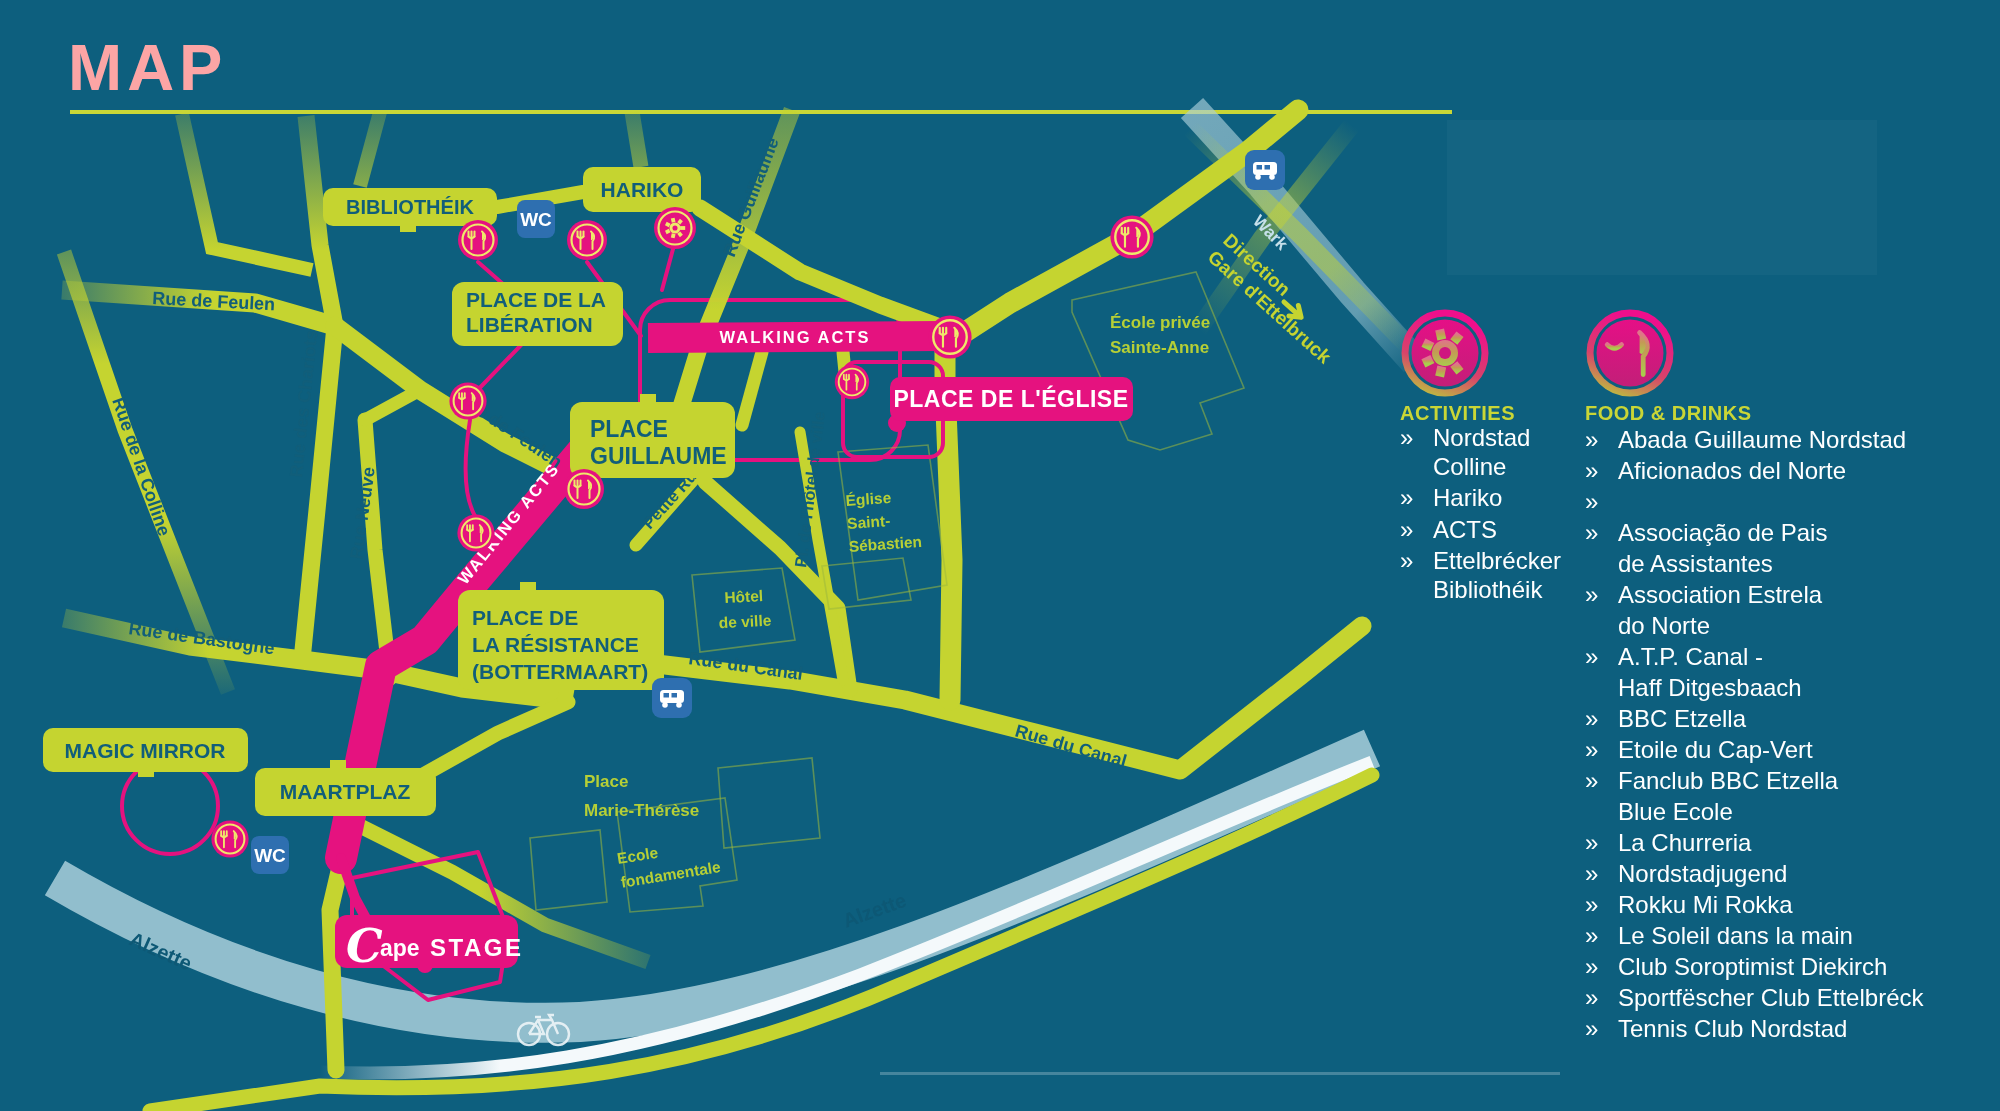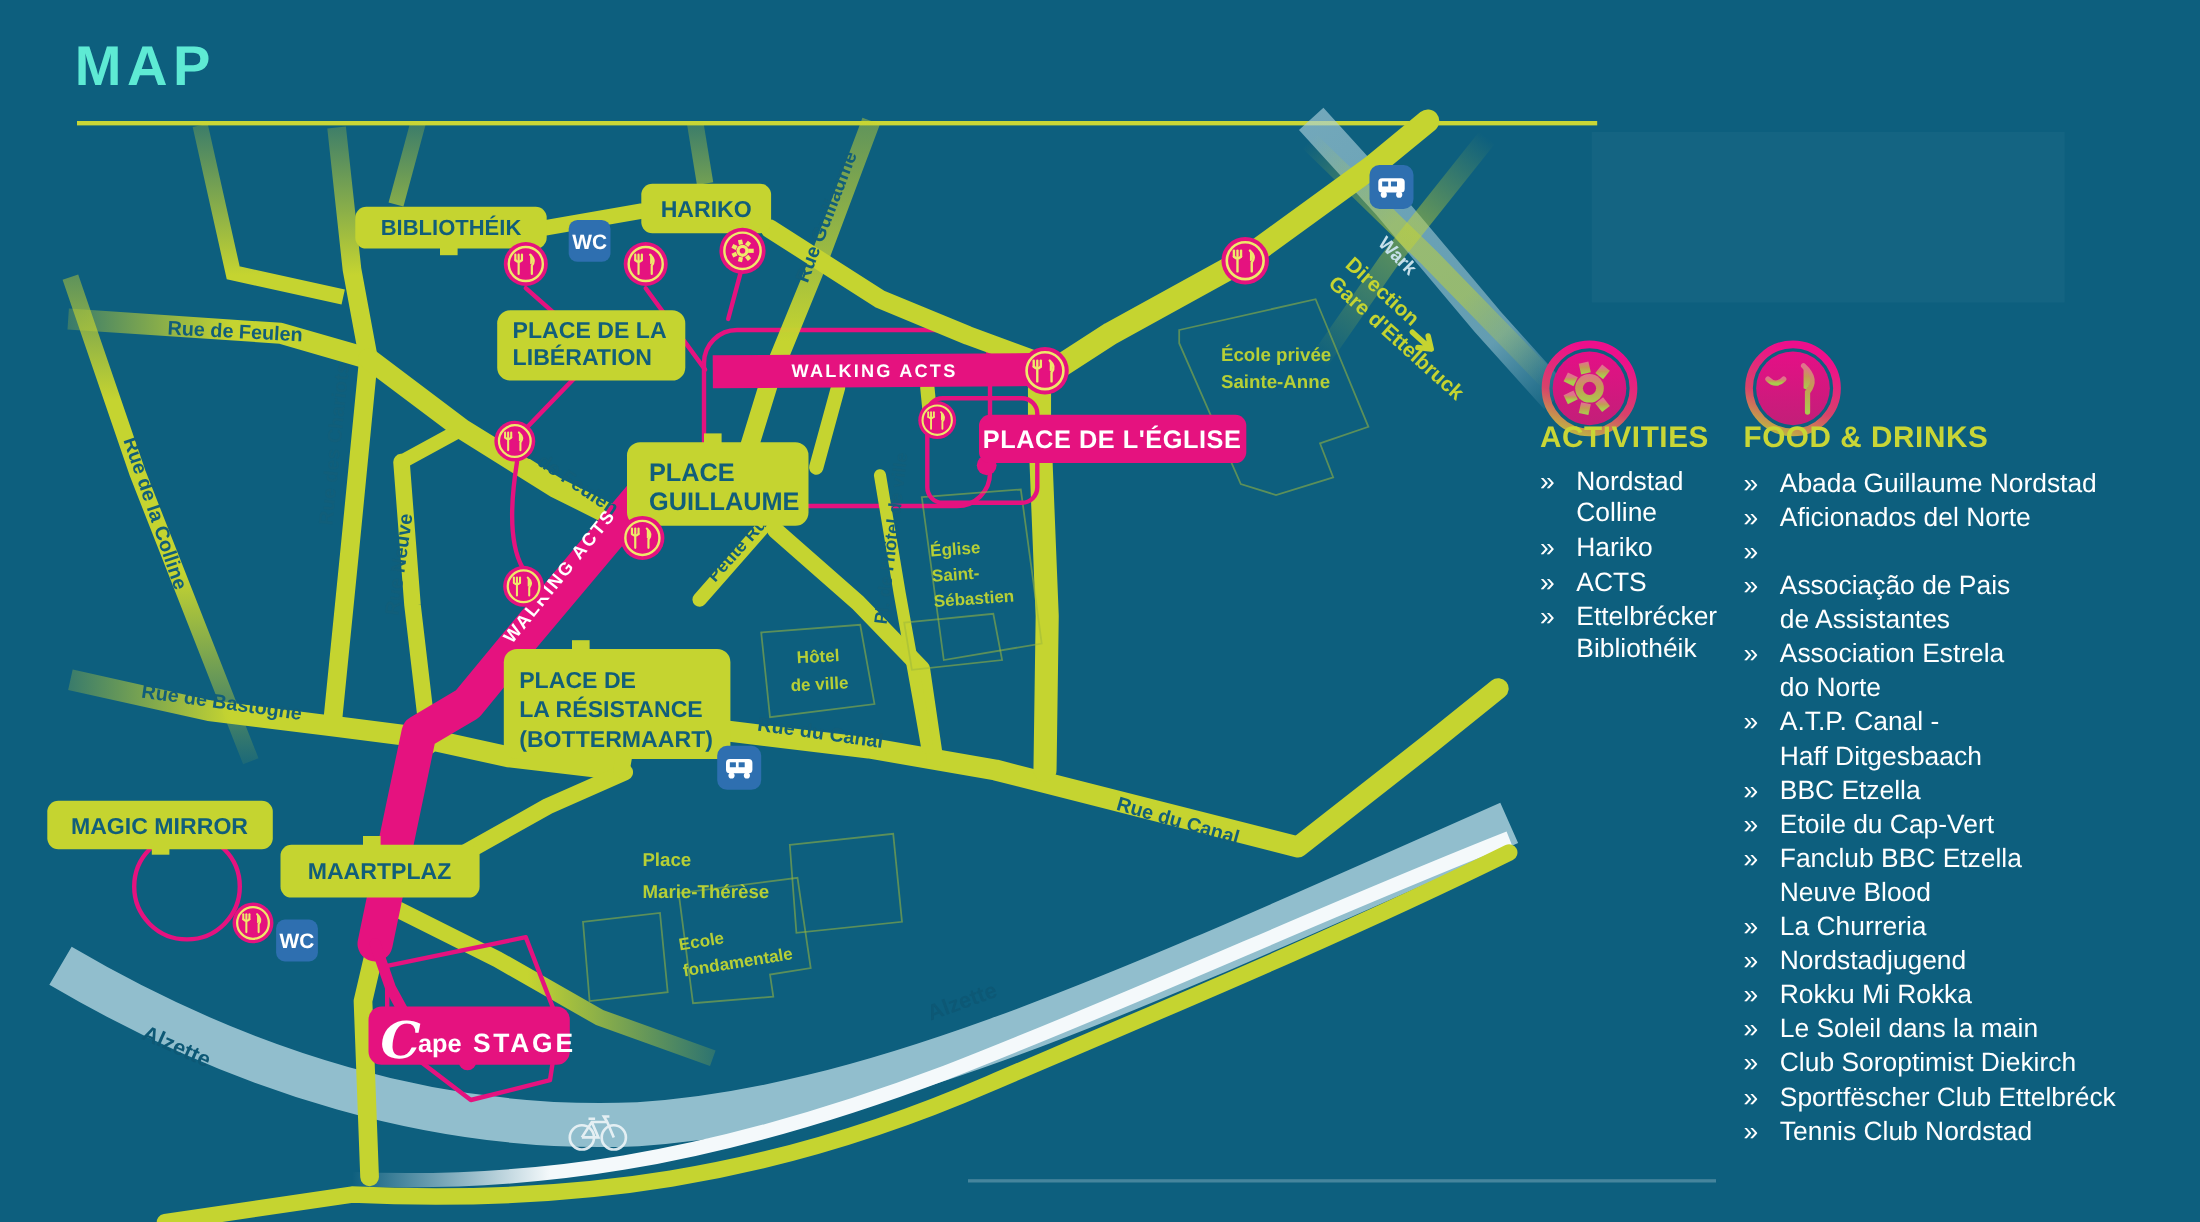--- a/index.html
+++ b/index.html
@@ -1,20 +1,20 @@
 <!DOCTYPE html>
 <html><head>
 <meta charset="utf-8">
 <style>
   html,body{margin:0;padding:0;}
   body{width:2000px;height:1111px;background:#0d5f7e;position:relative;overflow:hidden;
        font-family:"Liberation Sans",sans-serif;}
   .page{position:absolute;inset:0;}
-  h1.map-title{position:absolute;left:68px;top:30px;margin:0;font-size:51px;font-weight:700;
-       letter-spacing:5px;color:#5eead4;}
+  h1.map-title{position:absolute;left:68px;top:30px;margin:0;font-size:65px;font-weight:700;
+       letter-spacing:5px;color:#fca5a5;}
   .title-underline{position:absolute;left:70px;top:110px;width:1382px;height:4px;background:#c9d636;}
   .faint-panel{position:absolute;left:1447px;top:120px;width:430px;height:155px;
        background:rgba(255,255,255,0.03);}
   .faint-line{position:absolute;left:880px;top:1072px;width:680px;height:3px;
        background:rgba(244,248,250,0.25);}
   svg.mapsvg{position:absolute;left:0;top:0;}
   
   .st{font:700 18px "Liberation Sans",sans-serif;fill:#115e7a;}
   .stS{font-size:16.5px;}
   .bl{font:700 17px "Liberation Sans",sans-serif;fill:#b6cf36;}
@@ -32,21 +32,21 @@
   .capeA{font:700 23px "Liberation Sans",sans-serif;fill:#fff;}
   .capeS{font:700 24px "Liberation Sans",sans-serif;fill:#fff;letter-spacing:2.5px;}
   .rd{stroke:#c5d430;fill:none;stroke-linecap:round;stroke-linejoin:round;}
   .bo{fill:none;stroke:#9cb83d;stroke-opacity:.55;stroke-width:1.6;}
   .pk{stroke:#e5127f;fill:none;stroke-linecap:round;stroke-linejoin:round;}
   
   .legend-col{position:absolute;}
   .col-act{left:1398px;top:306px;width:186px;}
   .col-food{left:1583px;top:306px;width:380px;}
   .lg-icon{width:94px;height:94px;display:block;}
-  .legend-col h2{margin:0;position:absolute;left:2px;top:76px;font-size:27px;font-weight:700;
+  .legend-col h2{margin:0;position:absolute;left:2px;top:96px;font-size:20px;font-weight:700;
       color:#c9d636;letter-spacing:.5px;white-space:nowrap;}
   .lg-list{position:absolute;left:2px;top:118px;}
   .col-act .lg-list{line-height:28.5px;}
   .col-food .lg-list{line-height:31px;}
   .lg-item{display:flex;color:#fff;font-size:24px;}
   .col-act .lg-item{margin-bottom:3px;}
   .lg-bullet{width:22px;flex:0 0 22px;margin-right:11px;}
   .lg-lines{white-space:nowrap;}
 </style>
 </head>
@@ -465,21 +465,21 @@
         <div class="lg-item">
           <span class="lg-bullet">»</span>
           <div class="lg-lines">
             <div>Etoile du Cap-Vert</div>
           </div>
         </div>
         <div class="lg-item">
           <span class="lg-bullet">»</span>
           <div class="lg-lines">
             <div>Fanclub BBC Etzella</div>
-            <div>Neuve Blood</div>
+            <div>Blue Ecole</div>
           </div>
         </div>
         <div class="lg-item">
           <span class="lg-bullet">»</span>
           <div class="lg-lines">
             <div>La Churreria</div>
           </div>
         </div>
         <div class="lg-item">
           <span class="lg-bullet">»</span>

